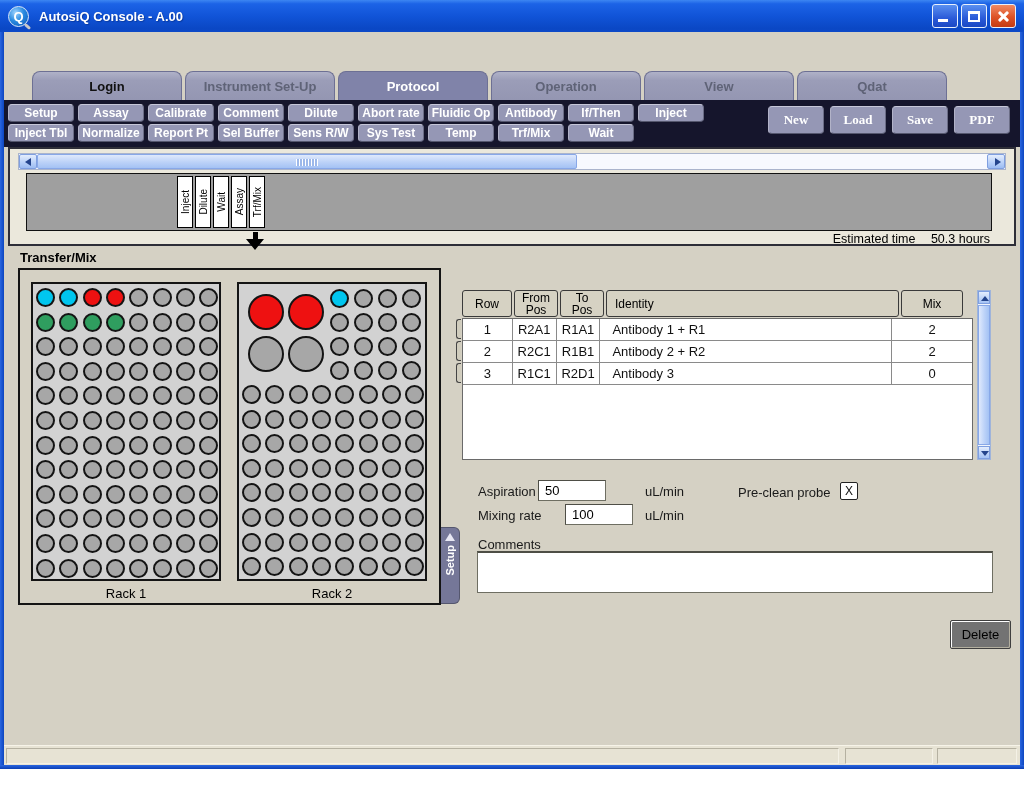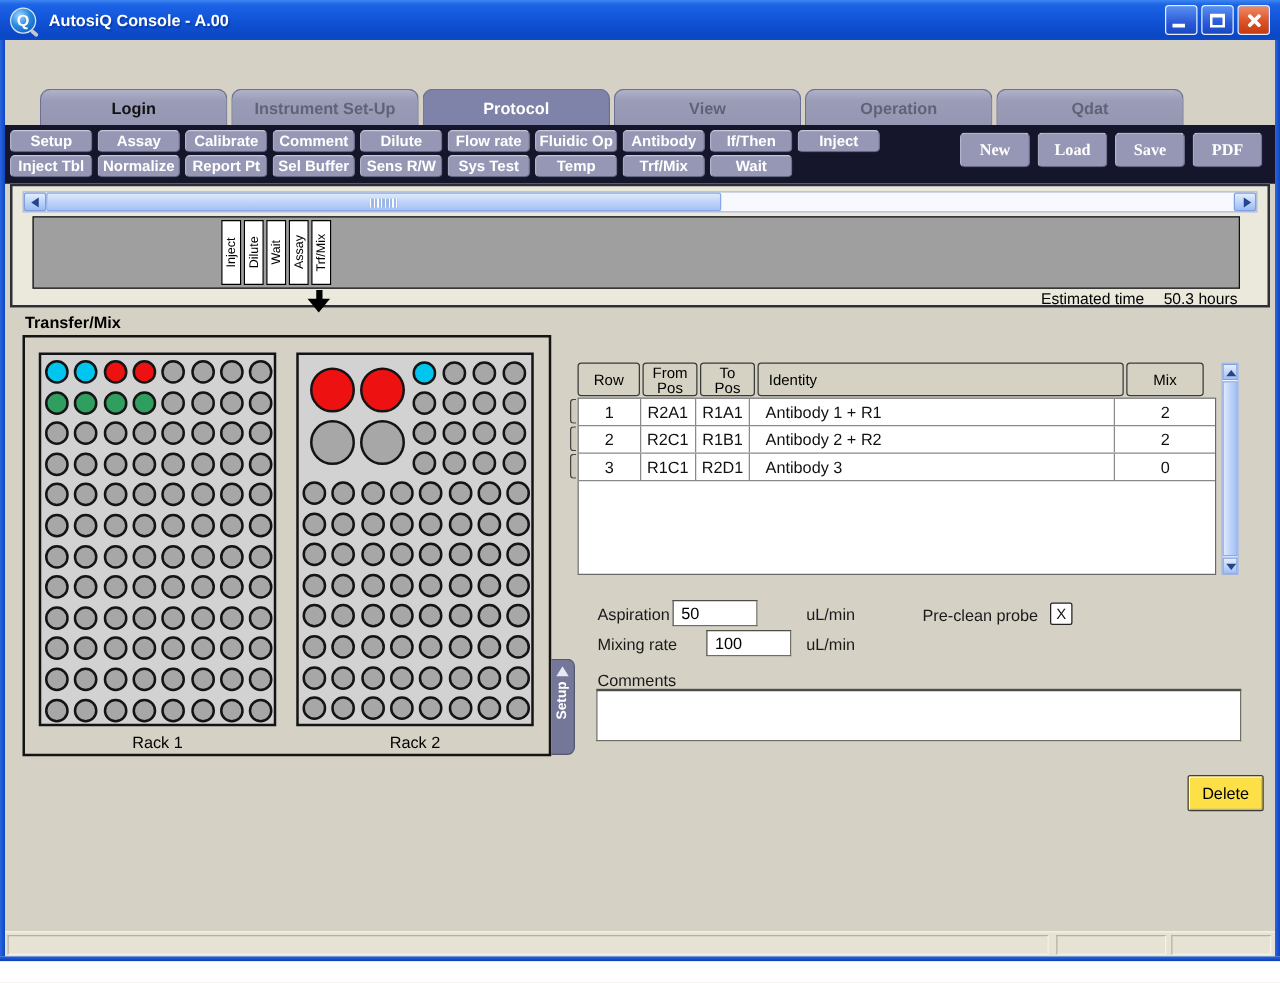--- a/index.html
+++ b/index.html
@@ -114,21 +114,21 @@
 
   
   .p-label { position:absolute; font-size:13px; color:#1a1a1a; }
   .xp-input { position:absolute; width:68px; height:21px; background:#fff; border:1px solid #6e6e62;
     border-top-color:#4e4e46; border-left-color:#4e4e46; font-size:13px; padding-left:6px;
     font-family:"Liberation Sans", sans-serif; }
   .checkbox { position:absolute; left:840px; top:482px; width:18px; height:18px; background:#fff;
     border:1.5px solid #222; border-radius:2px; display:flex; align-items:center; justify-content:center; font-size:12px; color:#111; }
   .comments-area { position:absolute; left:477px; top:551px; width:516px; height:42px; background:#fff;
     border:1px solid #6e6e62; border-top:2px solid #4e4e46; resize:none; font-family:"Liberation Sans", sans-serif; font-size:13px; }
-  .delete-btn { position:absolute; left:950px; top:620px; width:61px; height:29px; background:#fde047;
+  .delete-btn { position:absolute; left:950px; top:620px; width:61px; height:29px; background:#737373;
     border:1px solid #3f3f3f; border-radius:2px; box-shadow:inset 1px 1px 0 #ffffff, inset -1px -1px 0 #b3af9f;
     font-size:13px; color:#000; font-family:"Liberation Sans", sans-serif; }
 
   
   .statusbar { position:absolute; left:4px; top:745px; width:1016px; height:20px; background:#e7e3d4; border-top:1px solid #f6f3e8; }
   .sb-panel { position:absolute; top:2px; height:16px; border:1px solid; border-color:#b5b1a1 #f4f1e6 #f4f1e6 #b5b1a1; }
 </style>
 </head>
 <body>
 
@@ -151,34 +151,34 @@
     </div>
   </div>
   <div class="border-l"></div>
   <div class="border-r"></div>
   <div class="border-b"></div>
 
   <div class="tab-strip">
       <div class="tab t-dark">Login</div>
       <div class="tab">Instrument Set-Up</div>
       <div class="tab active">Protocol</div>
+      <div class="tab">Operation</div>
       <div class="tab">View</div>
-      <div class="tab">Operation</div>
       <div class="tab">Qdat</div>
     </div>
 
   <div class="toolbar-strip">
     <div class="tb-rows">
       <div class="tb-row">
           <div class="tbtn">Setup</div>
           <div class="tbtn">Assay</div>
           <div class="tbtn">Calibrate</div>
           <div class="tbtn">Comment</div>
           <div class="tbtn">Dilute</div>
-          <div class="tbtn">Flow rate</div>
+          <div class="tbtn">Abort rate</div>
           <div class="tbtn">Fluidic Op</div>
           <div class="tbtn">Antibody</div>
           <div class="tbtn">If/Then</div>
           <div class="tbtn">Inject</div>
         </div>
       <div class="tb-row">
           <div class="tbtn">Inject Tbl</div>
           <div class="tbtn">Normalize</div>
           <div class="tbtn">Report Pt</div>
           <div class="tbtn">Sel Buffer</div>

